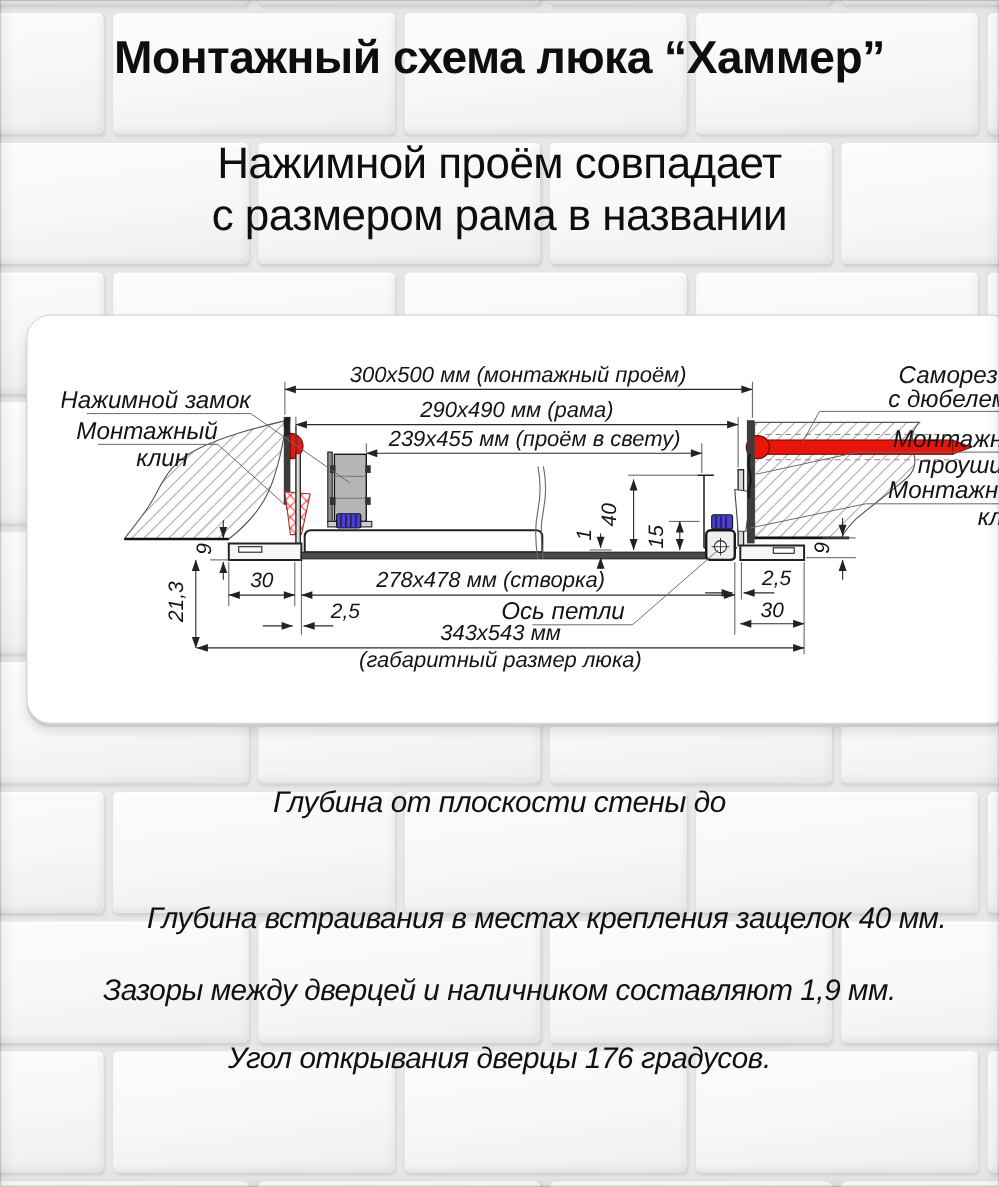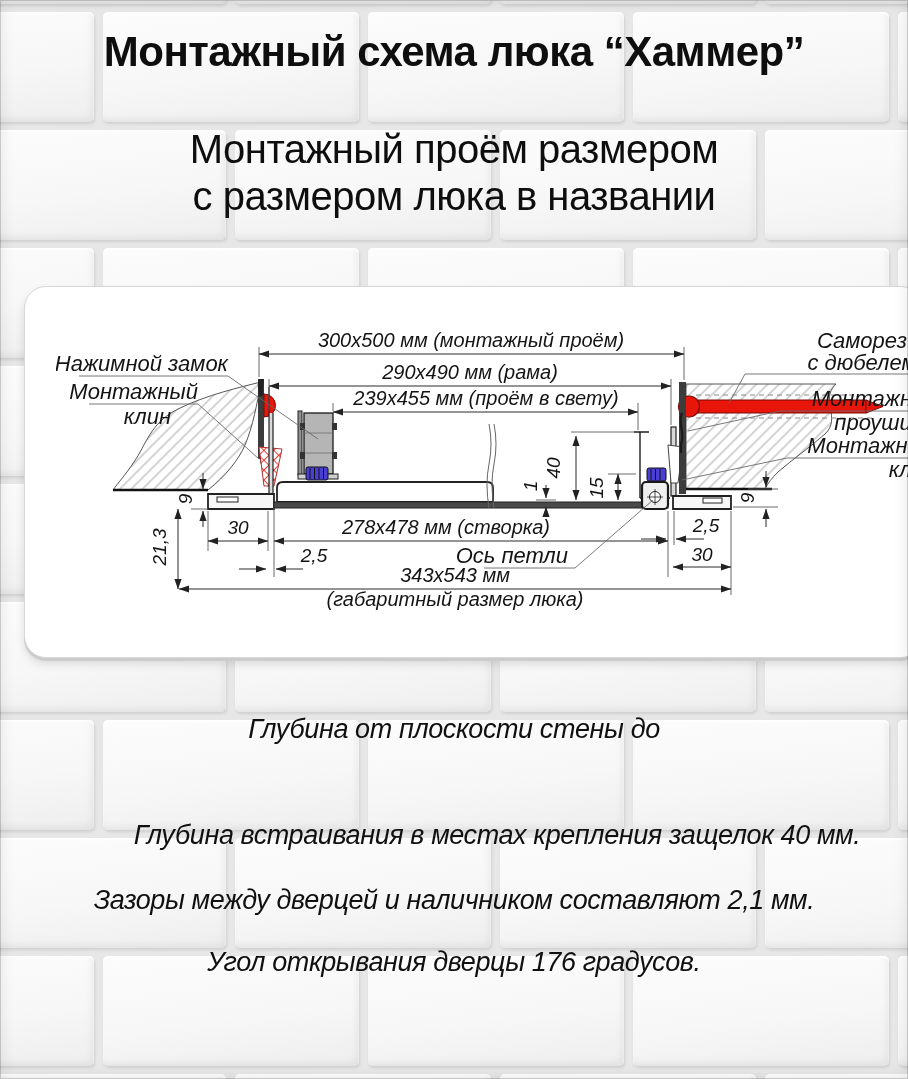--- a/index.html
+++ b/index.html
@@ -84,22 +84,22 @@
     <div class="tile" style="left: 898px; top: 956px;"></div>
     <div class="tile" style="left: -30px; top: 1074px;"></div>
     <div class="tile" style="left: 235px; top: 1074px;"></div>
     <div class="tile" style="left: 500px; top: 1074px;"></div>
     <div class="tile" style="left: 765px; top: 1074px;"></div>
   </div>
 <div class="vignette"></div>
 
 <div class="title">Монтажный схема люка “Хаммер”</div>
 <div class="subtitle">
-  <div>Монтажный проём размером</div>
-  <div>с размером люка в названии</div>
+  <div>Нажимной проём совпадает</div>
+  <div>с размером рама в названии</div>
 </div>
 
 <div class="card">
 <svg width="866" height="370" viewBox="0 0 866 370">
   <defs>
     <marker id="ar" markerWidth="12" markerHeight="10" refX="10.5" refY="5" orient="auto-start-reverse" markerUnits="userSpaceOnUse">
       <path d="M0.5,1.4 L10.8,5 L0.5,8.6 Z" fill="#222"></path>
     </marker>
     <pattern id="hw" width="8" height="8" patternUnits="userSpaceOnUse" patternTransform="rotate(45)">
       <line x1="4" y1="0" x2="4" y2="8" stroke="#a8a8a8" stroke-width="1"></line>
@@ -255,14 +255,14 @@
   <text class="lbl" x="880" y="166" text-anchor="end">Монтажный</text>
   <text class="lbl" x="880" y="190" text-anchor="end">клин</text>
   <text class="lbl" x="512" y="276" text-anchor="end">Ось петли</text>
 </svg>
 </div>
 
 <div class="note" id="note1">
   <div>Глубина от плоскости стены до</div>
 </div>
 <div class="note" id="note2">Глубина встраивания в местах крепления защелок 40 мм.</div>
-<div class="note" id="note3">Зазоры между дверцей и наличником составляют 2,1 мм.</div>
+<div class="note" id="note3">Зазоры между дверцей и наличником составляют 1,9 мм.</div>
 <div class="note" id="note4">Угол открывания дверцы 176 градусов.</div>
 
 </body></html>

